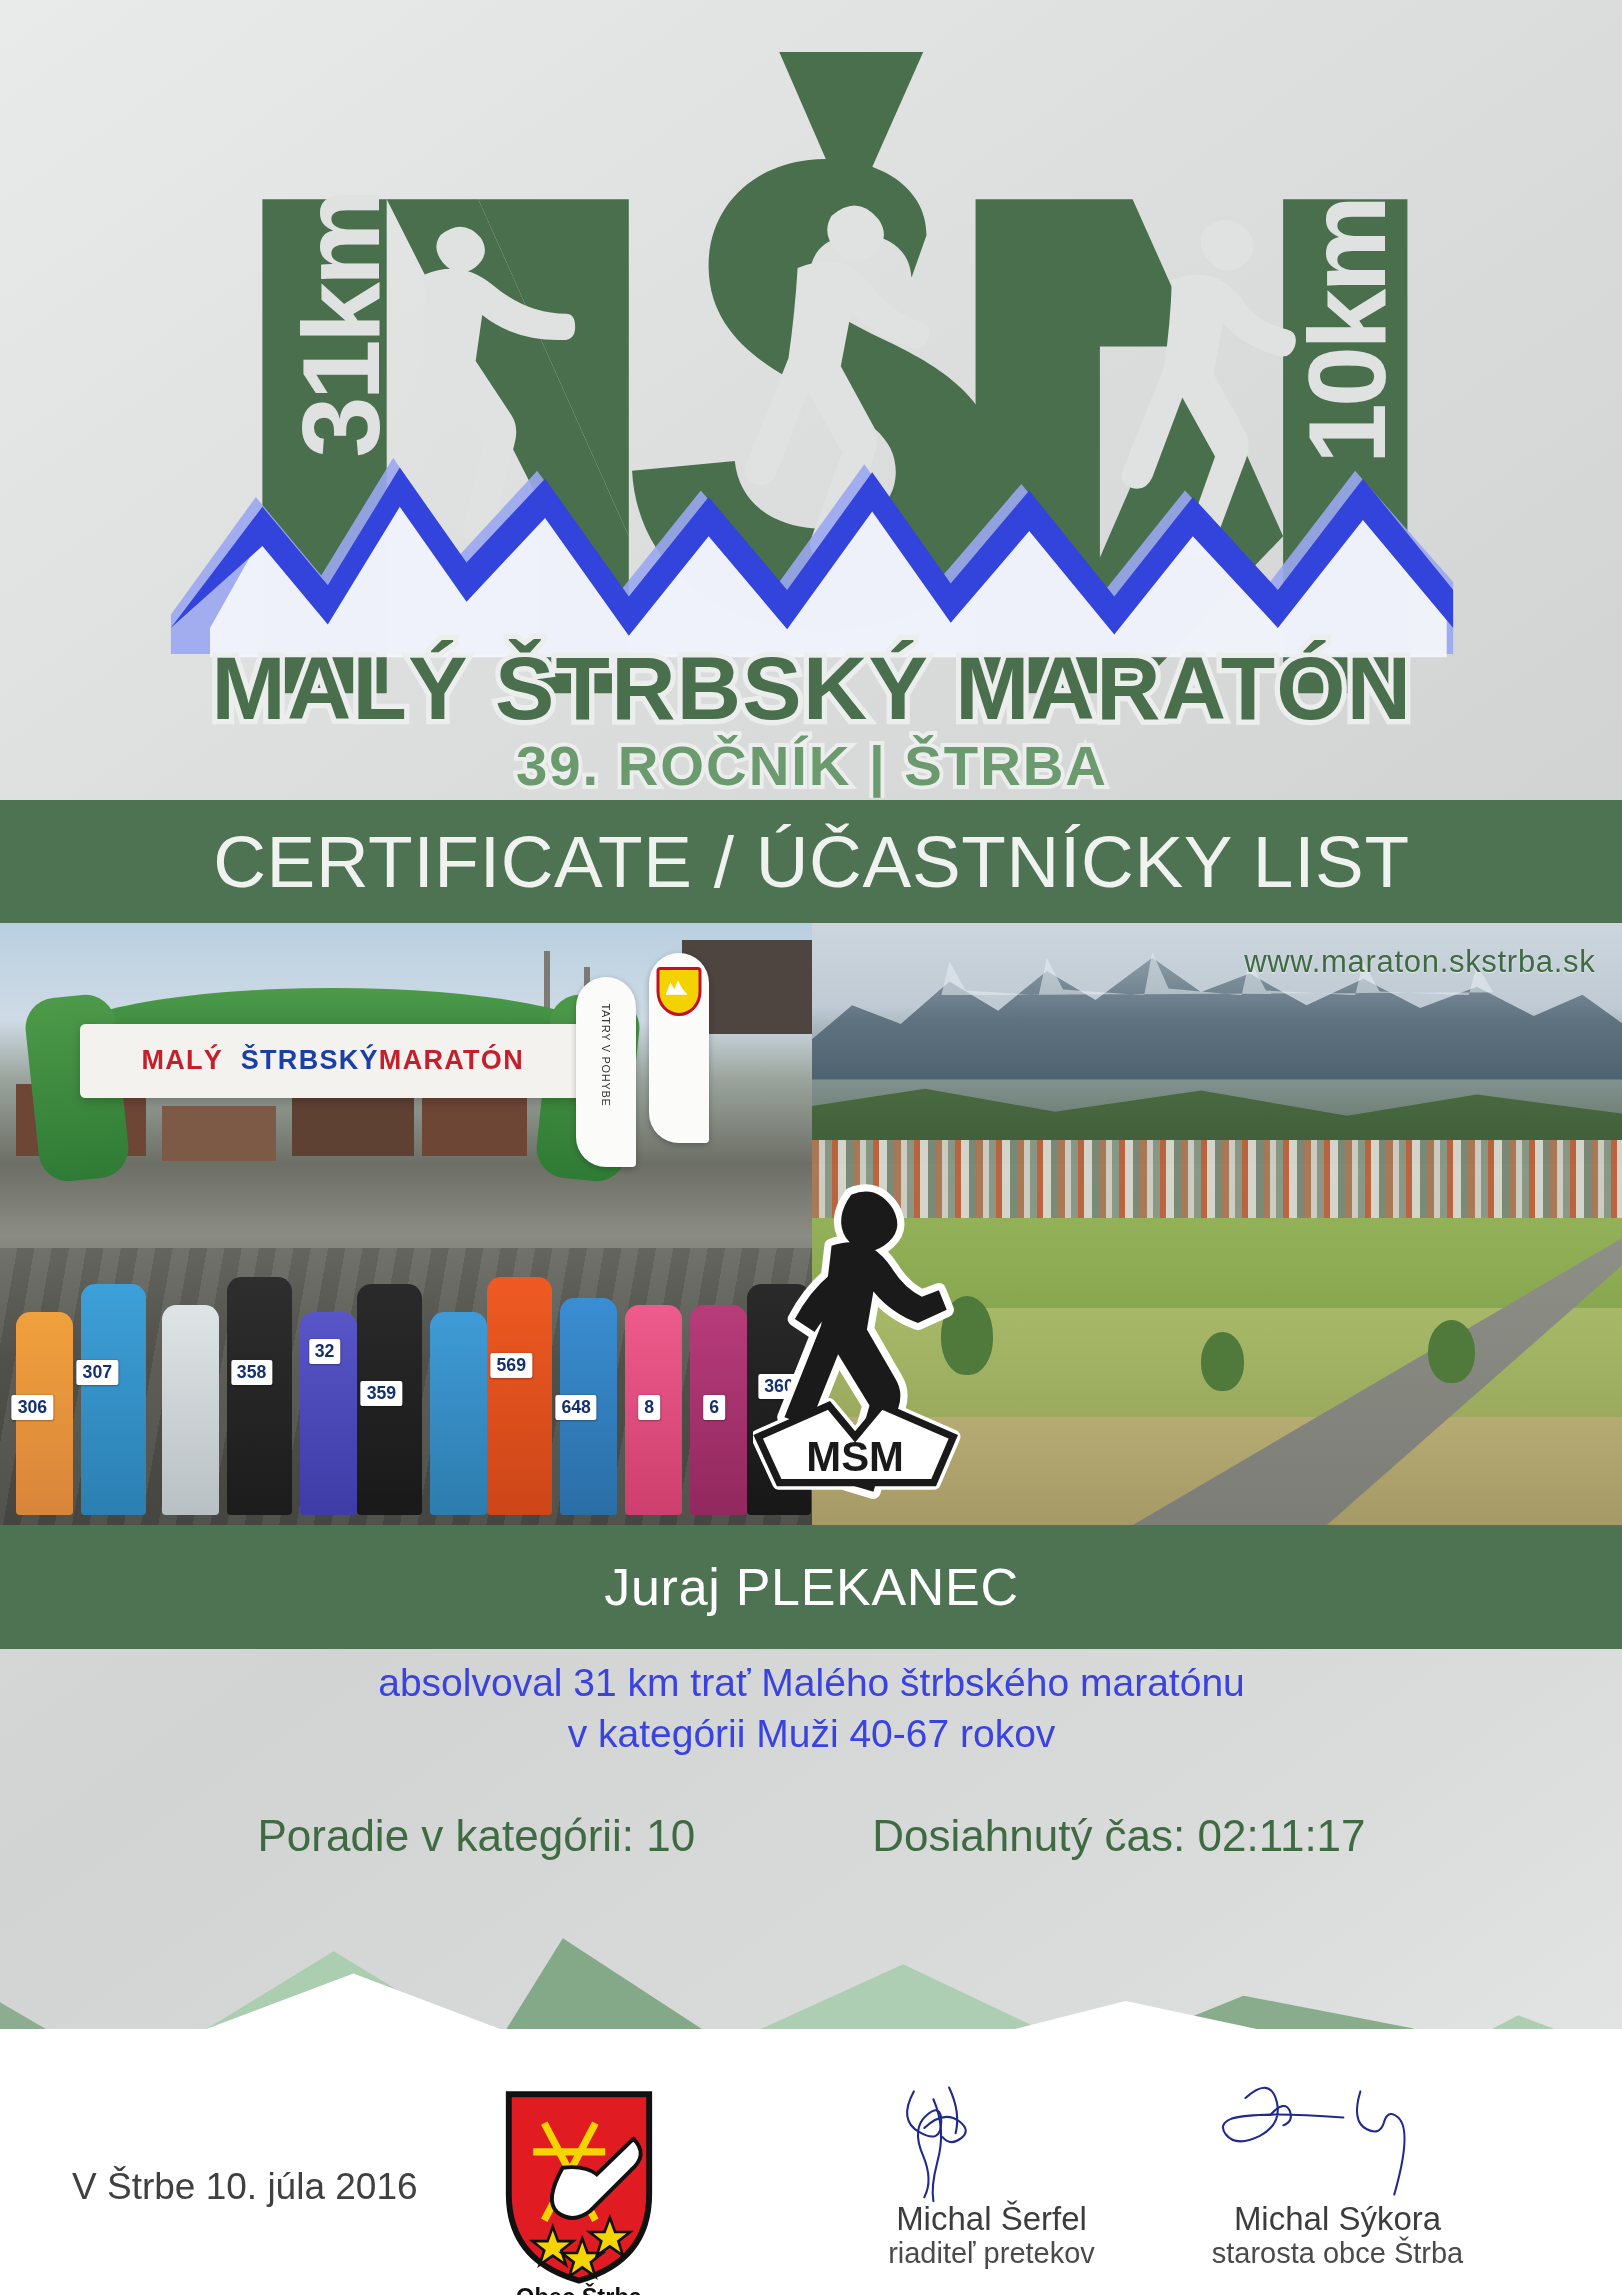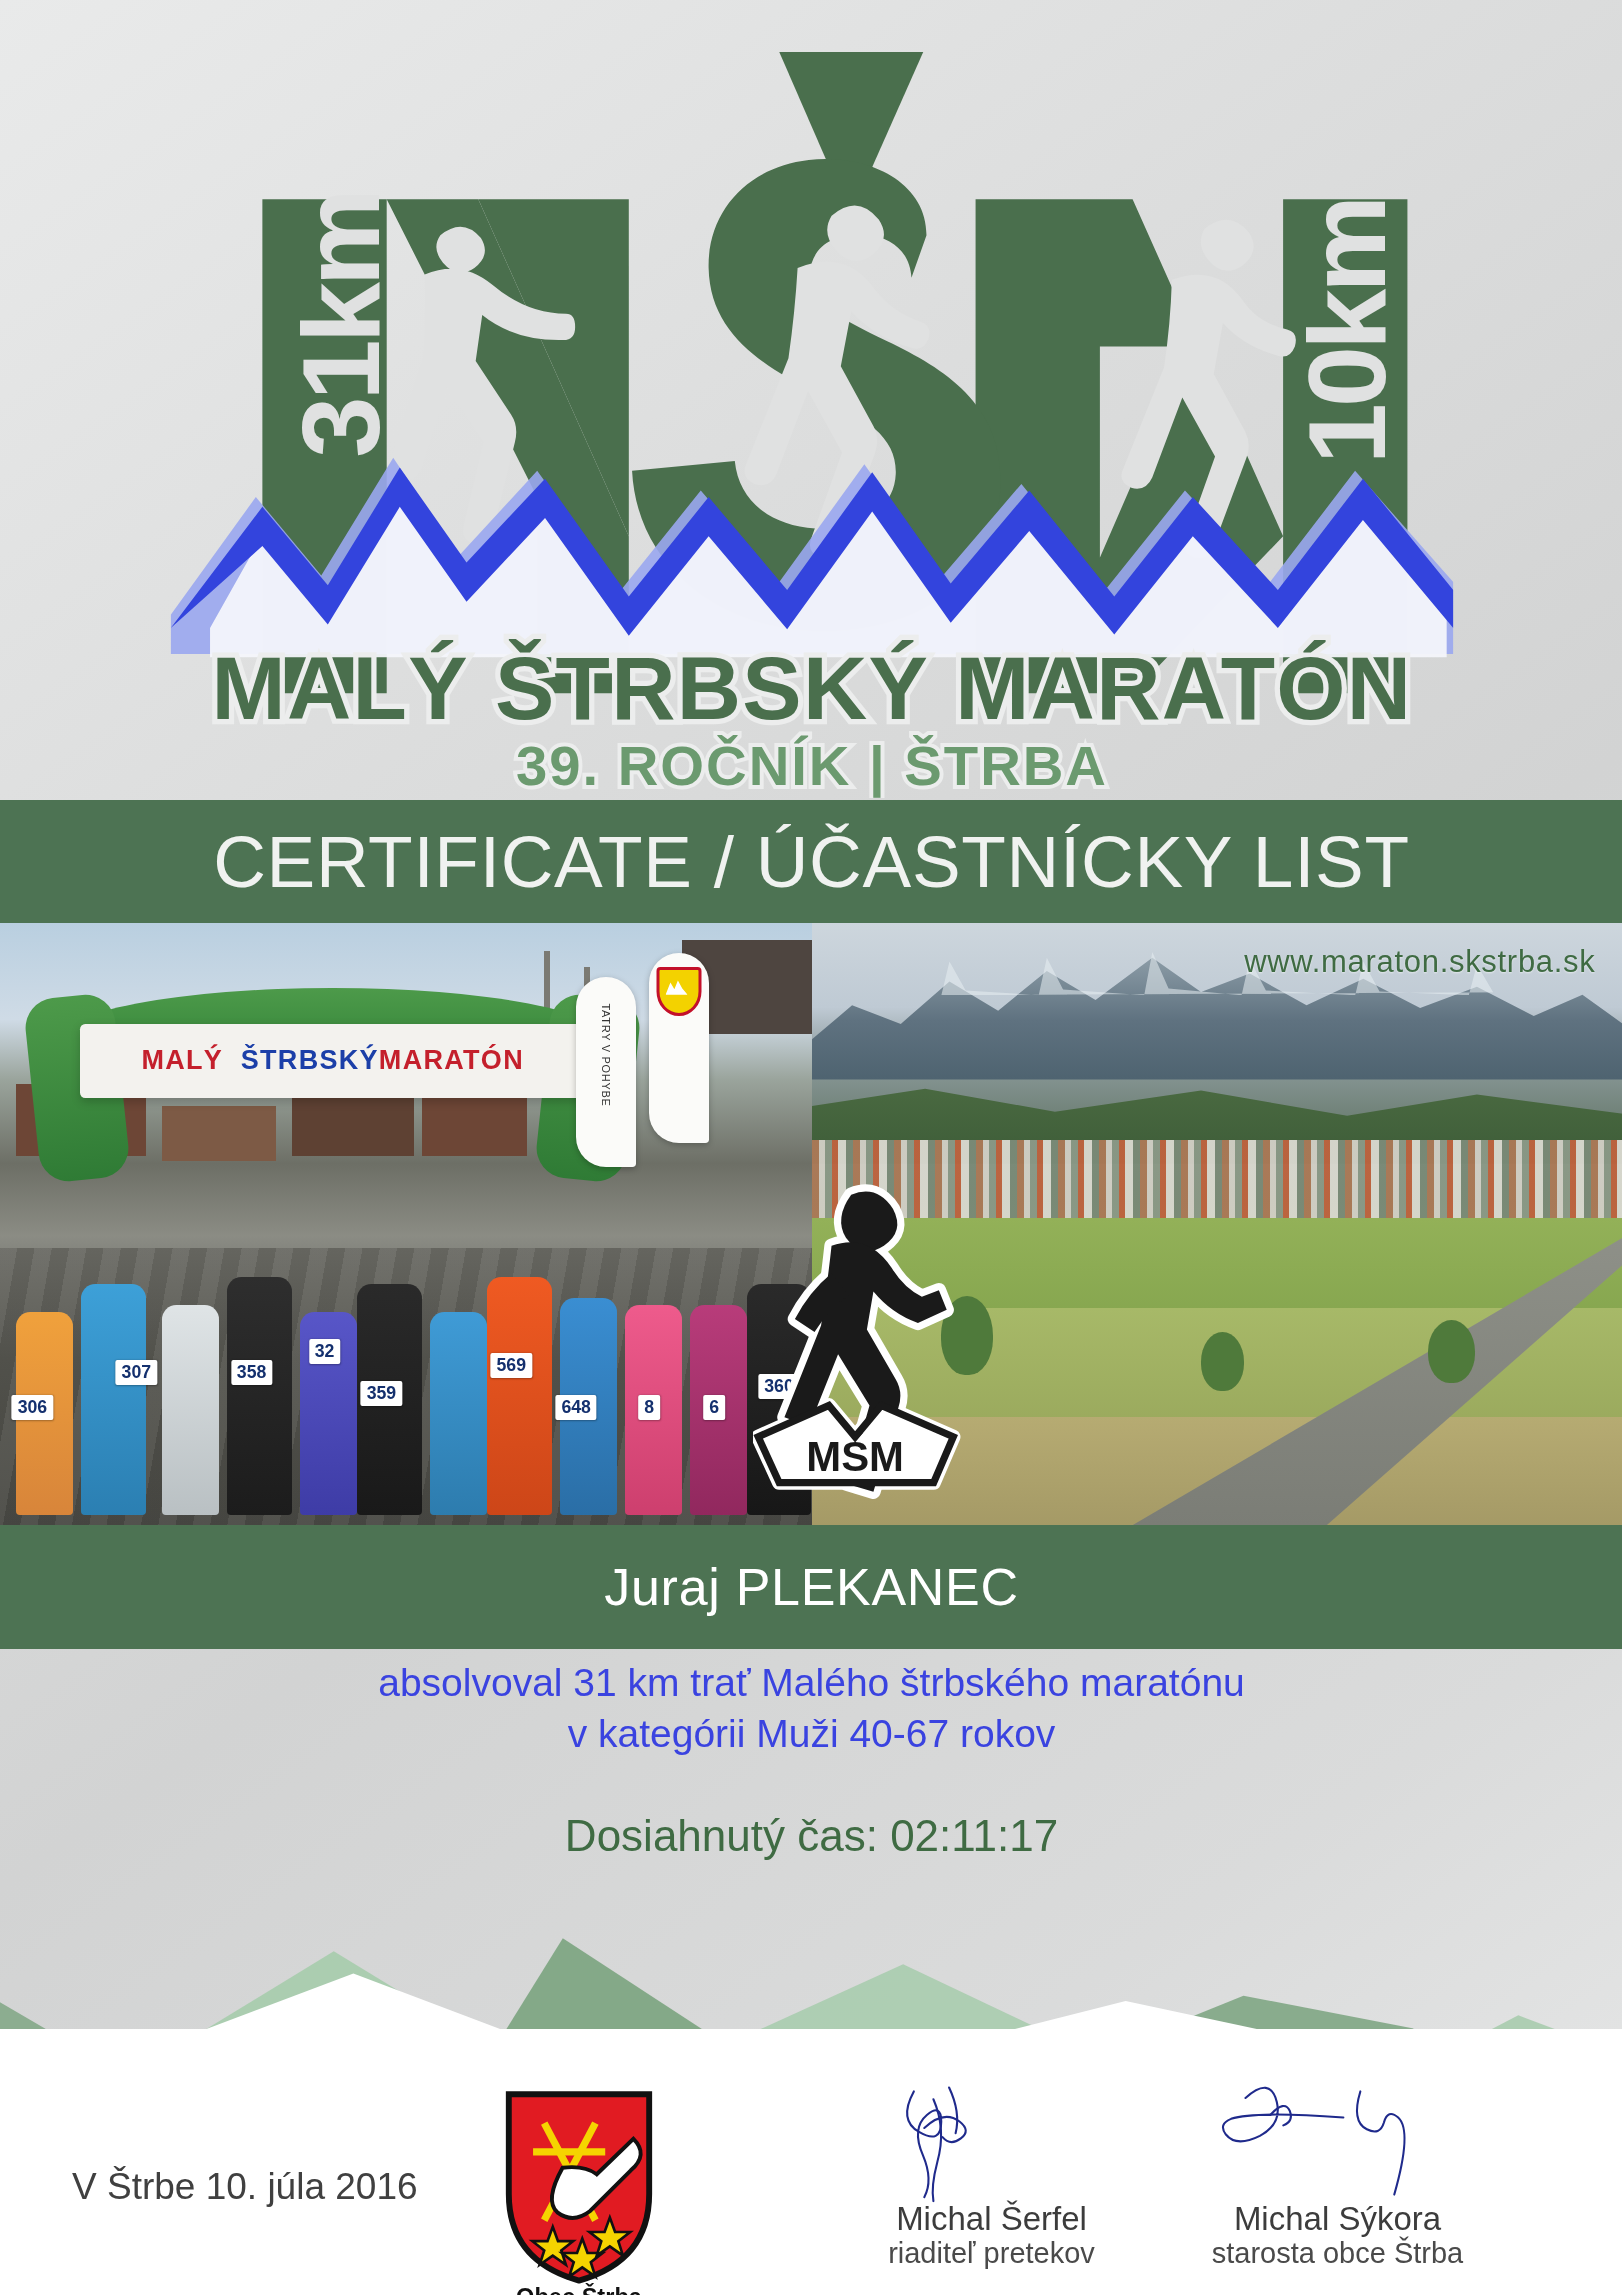--- a/index.html
+++ b/index.html
@@ -239,21 +239,21 @@
         <div class="rn" style="left:28%;width:8%;height:68%;background:linear-gradient(#2e2e2e,#1c1c1c);"></div>
         <div class="rn" style="left:37%;width:7%;height:58%;background:linear-gradient(#5856c8,#3e3ca6);"></div>
         <div class="rn" style="left:44%;width:8%;height:66%;background:linear-gradient(#2a2a2a,#191919);"></div>
         <div class="rn" style="left:53%;width:7%;height:58%;background:linear-gradient(#3f9bd6,#2d7cae);"></div>
         <div class="rn" style="left:60%;width:8%;height:68%;background:linear-gradient(#ef5a22,#cd4618);"></div>
         <div class="rn" style="left:69%;width:7%;height:62%;background:linear-gradient(#3a8ed2,#2a6ea6);"></div>
         <div class="rn" style="left:77%;width:7%;height:60%;background:linear-gradient(#ee5b8c,#cd3f6e);"></div>
         <div class="rn" style="left:85%;width:7%;height:60%;background:linear-gradient(#b83c7a,#91285e);"></div>
         <div class="rn" style="left:92%;width:8%;height:66%;background:linear-gradient(#2a2a2a,#171717);"></div>
 
-        <div class="bib" style="left:12%;bottom:40%;margin-left:39px;">307</div>
+        <div class="bib" style="left:12%;bottom:40%;">307</div>
         <div class="bib" style="left:31%;bottom:40%;">358</div>
         <div class="bib" style="left:40%;bottom:46%;">32</div>
         <div class="bib" style="left:47%;bottom:34%;">359</div>
         <div class="bib" style="left:63%;bottom:42%;">569</div>
         <div class="bib" style="left:71%;bottom:30%;">648</div>
         <div class="bib" style="left:80%;bottom:30%;">8</div>
         <div class="bib" style="left:88%;bottom:30%;">6</div>
         <div class="bib" style="left:96%;bottom:36%;">360</div>
         <div class="bib" style="left:4%;bottom:30%;">306</div>
       </div>
@@ -300,20 +300,21 @@
   <div class="name-bar">
     <div class="name-text">Juraj PLEKANEC</div>
   </div>
 
   <div class="body-zone">
     <div class="desc">
       <div>absolvoval 31 km trať Malého štrbského maratónu</div>
       <div>v kategórii Muži 40-67 rokov</div>
     </div>
     <div class="results">
+      <div>Poradie v kategórii: 10</div>
       <div>Dosiahnutý čas: 02:11:17</div>
     </div>
   </div>
 
   <div class="decor">
     <svg viewBox="0 0 2480 330" preserveAspectRatio="none">
       <polygon points="0,330 0,170 120,240 330,330" fill="#7fa684" opacity=".85"></polygon>
       <polygon points="700,330 860,72 1160,268 1020,330" fill="#7fa684" opacity=".95"></polygon>
       <polygon points="1480,330 1900,160 2160,210 2060,330" fill="#7fa684" opacity=".9"></polygon>
       <polygon points="120,330 510,92 900,330" fill="#a9ccae" opacity=".95"></polygon>

